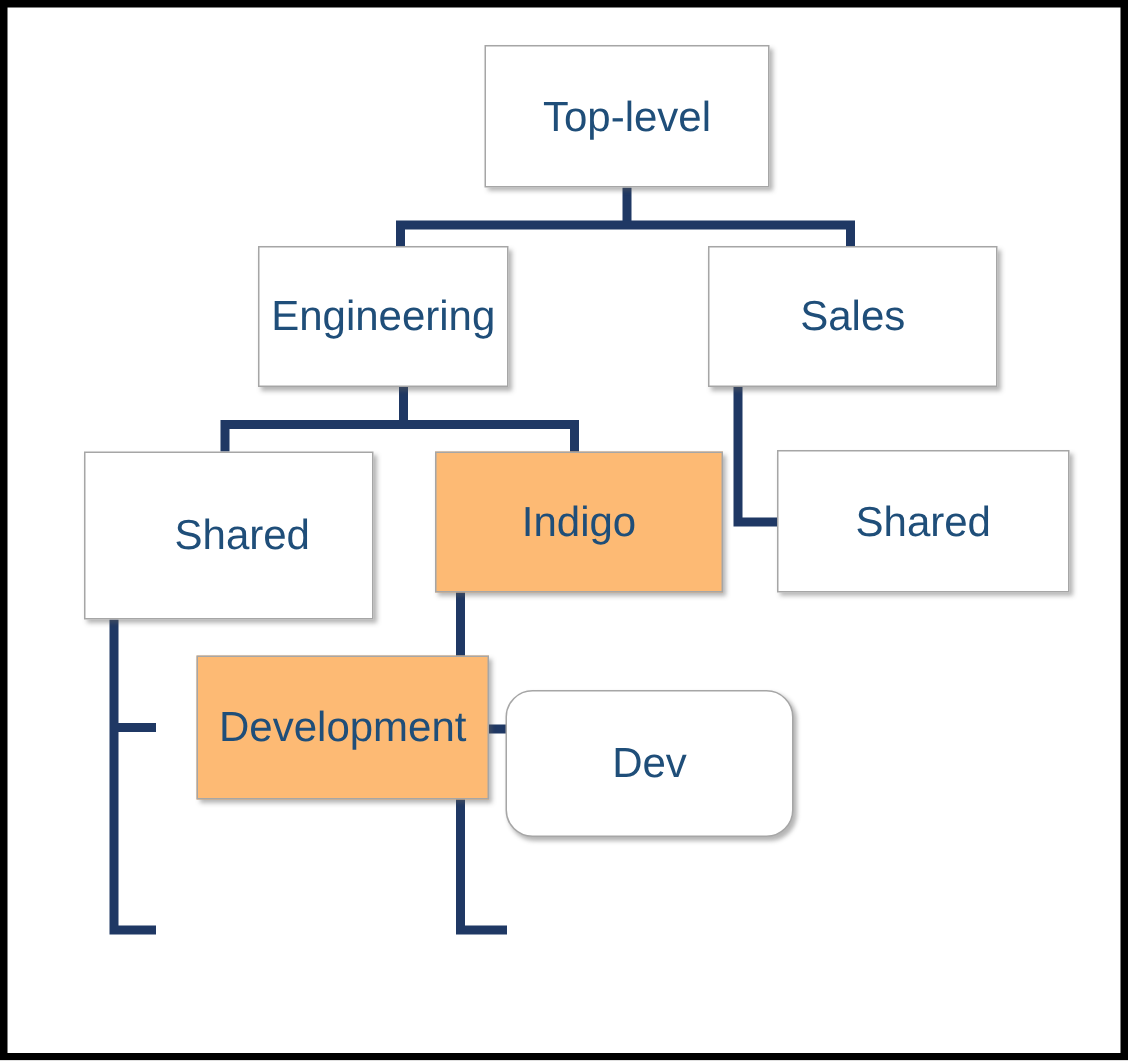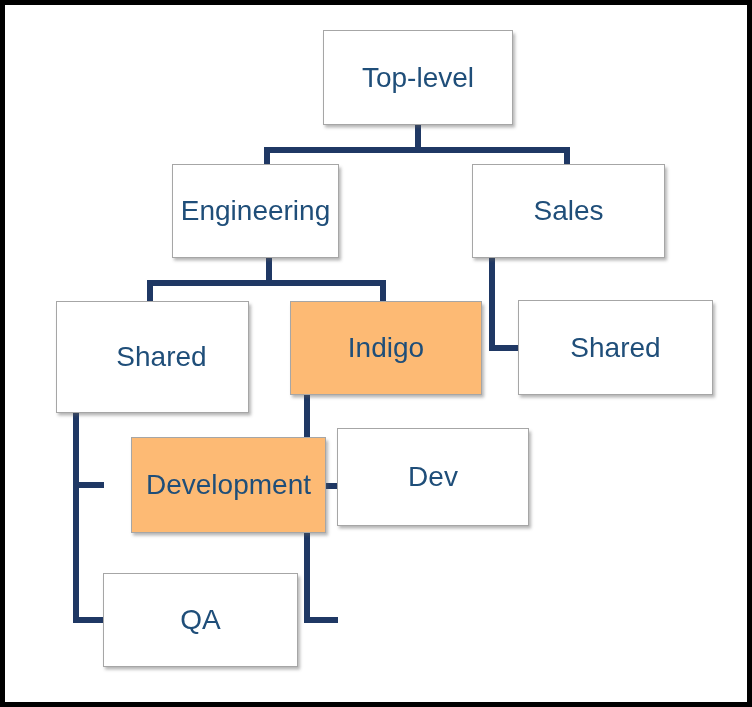--- a/index.html
+++ b/index.html
@@ -90,23 +90,20 @@
   </div>
 
   <div class="node" style="left:518px; top:300px; width:195px; height:95px;">
     <span>Shared</span>
   </div>
 
   <div class="node highlight" style="left:103px; top:437px; width:195px; height:96px;margin-left:28px;">
     <span>Development</span>
   </div>
 
-  <div class="node" style="left:337px; top:428px; width:192px; height:98px;">
+  <div class="node" style="left:337px; top:460px; width:192px; height:98px;border-radius:18px;">
     <span>Dev</span>
   </div>
 
-  <div class="node" style="left:103px; top:573px; width:195px; height:94px;">
-    <span>QA</span>
-  </div>
 
 
   <div id="frame"></div>
 </div>
 
 </body></html>

